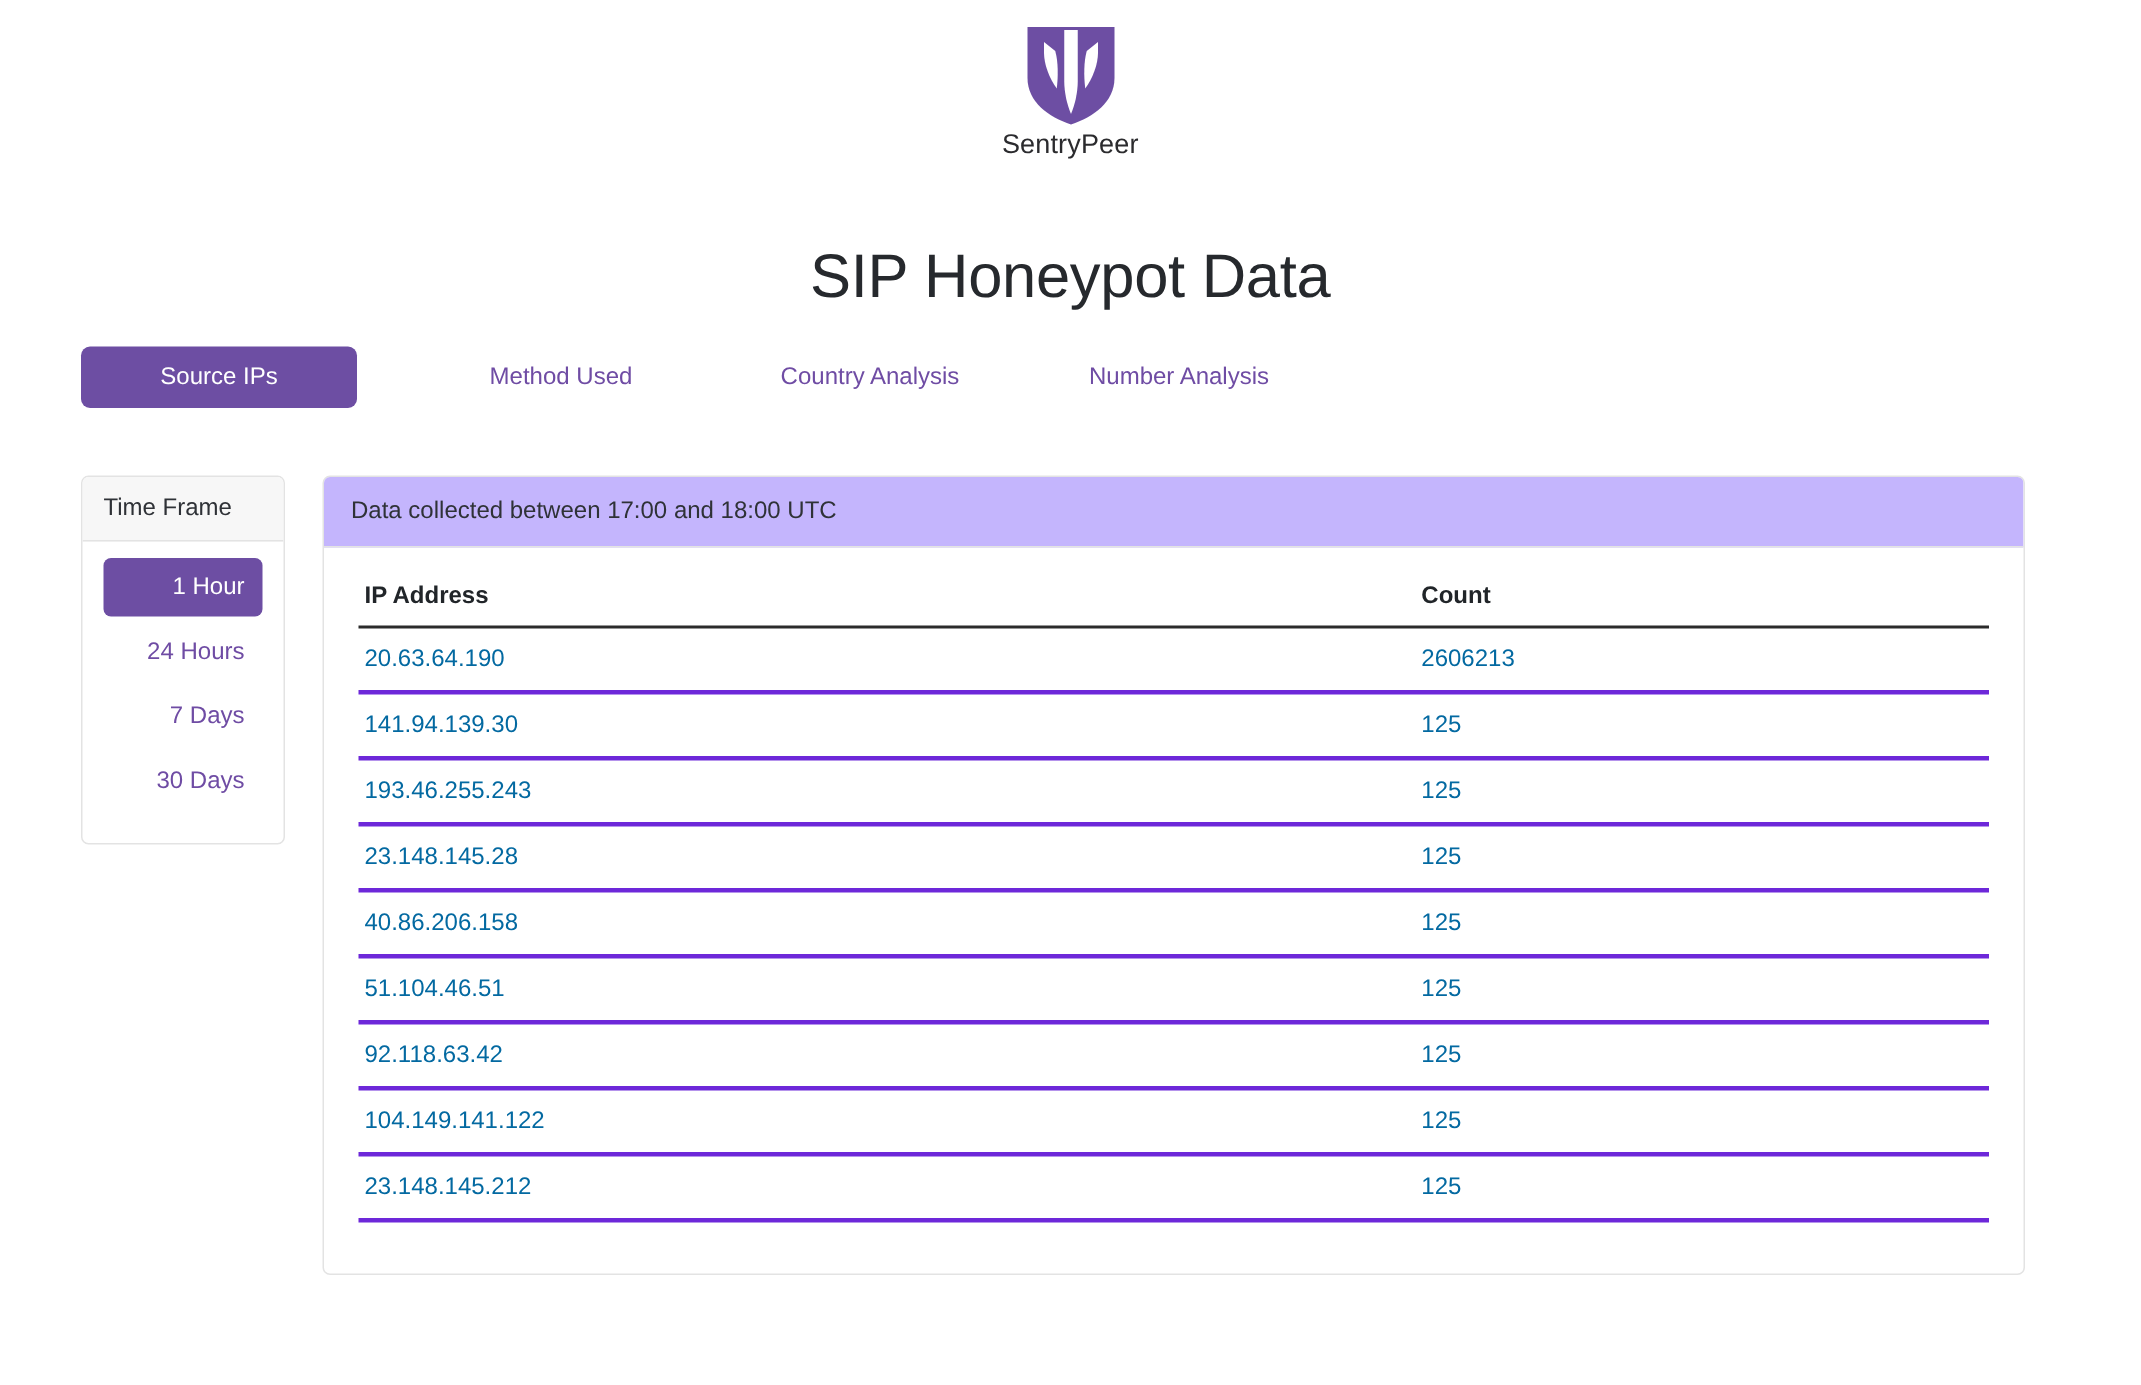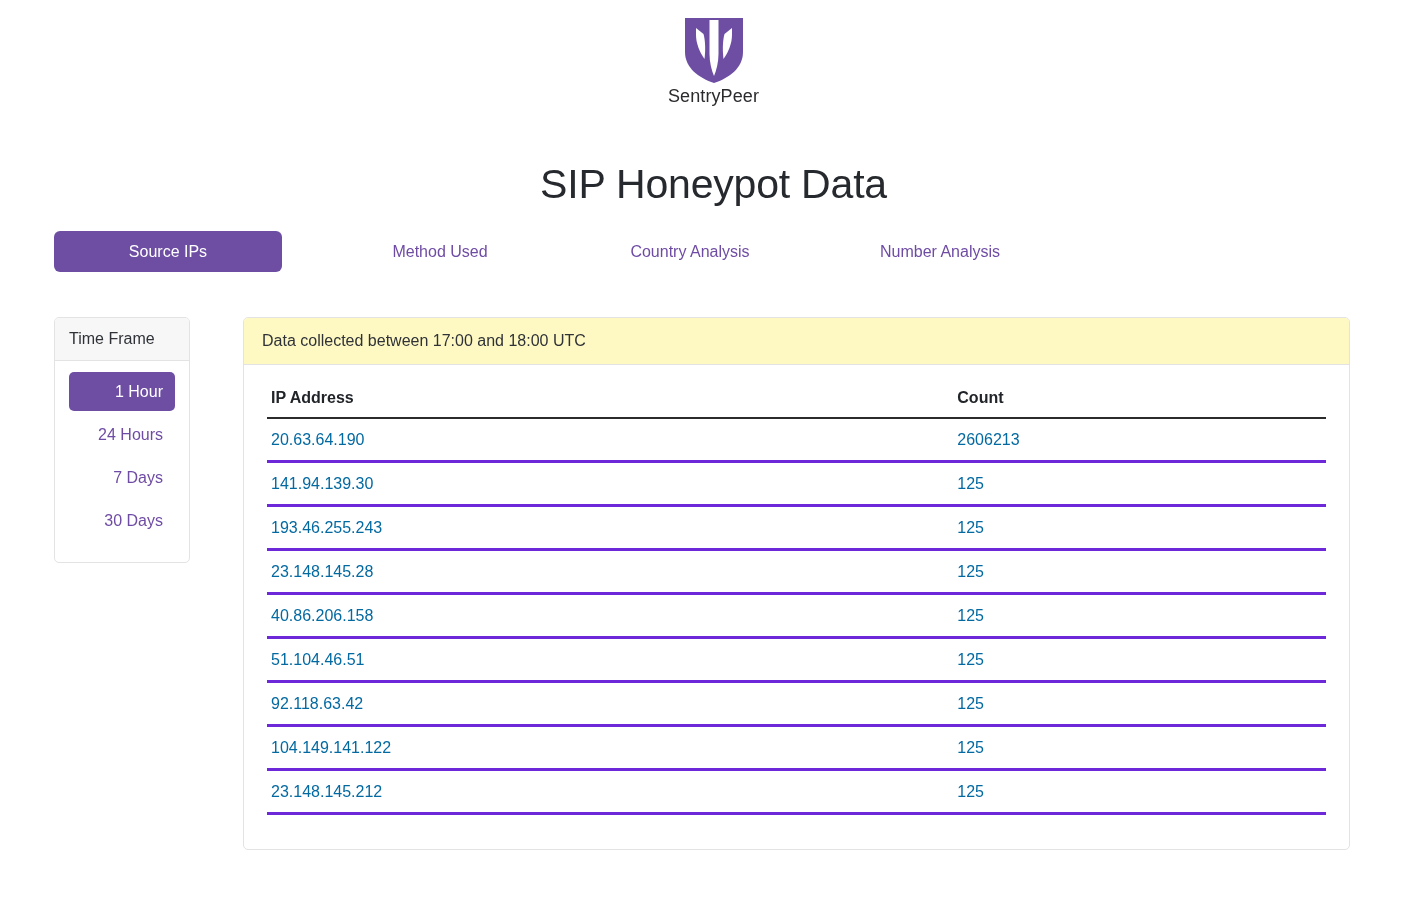--- a/index.html
+++ b/index.html
@@ -63,21 +63,21 @@
   .tabs {
     position: absolute;
     top: 231px;
     left: 54px;
     width: 1320px;
     display: flex;
     align-items: flex-start;
   }
   .tab {
     flex: 0 0 auto;
-    width: 228px;
+    width: 184px;
     text-align: center;
     font-size: 16px;
     line-height: 19px;
     padding: 11px 8px;
     color: #6f4ca4;
     border-radius: 6px;
     text-decoration: none;
     cursor: pointer;
     background: transparent;
     border: none;
@@ -91,21 +91,20 @@
   }
 
   
   .content-row {
     position: absolute;
     top: 317px;
     left: 54px;
     width: 1296px;
     display: flex;
     align-items: flex-start;
-    gap: 28px;
   }
 
   
   .sidebar {
     flex: 0 0 auto;
     width: 136px;
     border: 1px solid #e3e3e3;
     border-radius: 5px;
     background: #ffffff;
     overflow: hidden;
@@ -145,21 +144,21 @@
   
   .card {
     flex: 1 1 auto;
     margin-left: 25px;
     border: 1px solid #e3e3e3;
     border-radius: 5px;
     background: #ffffff;
     overflow: hidden;
   }
   .card-header {
-    background: #fef9c3;
+    background: #c4b5fd;
     border-bottom: 1px solid #e3e3e3;
     padding: 13px 18px 14px 18px;
     font-size: 16px;
     line-height: 19px;
     color: #2f3237;
   }
   .card-body {
     padding: 23px 23px 34px 23px;
   }
 

